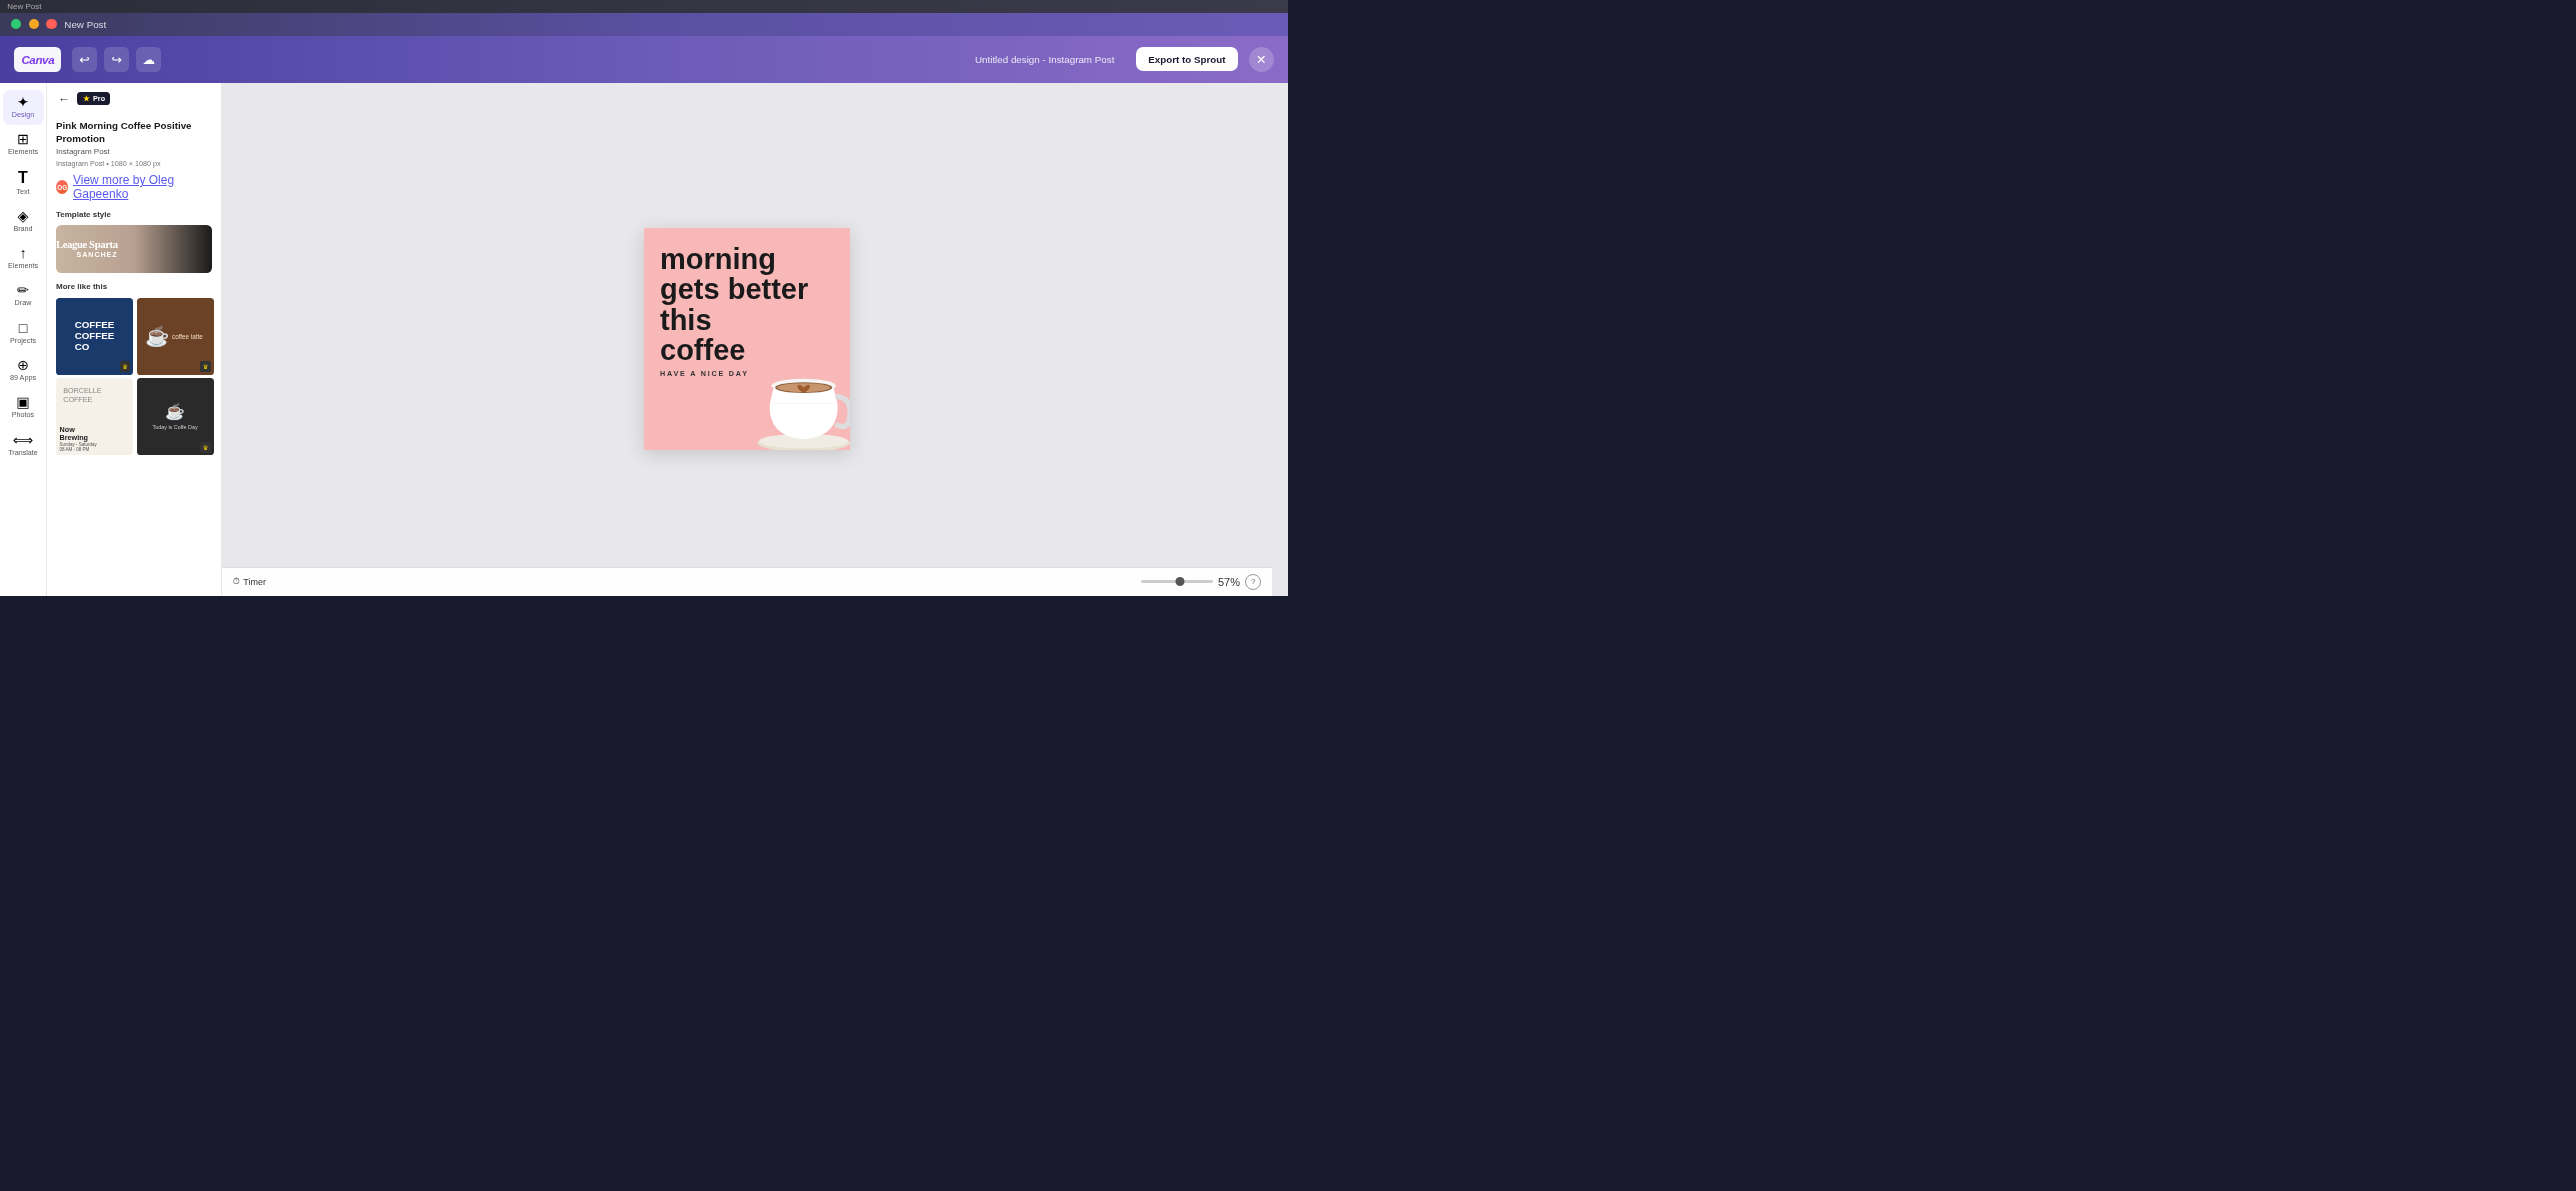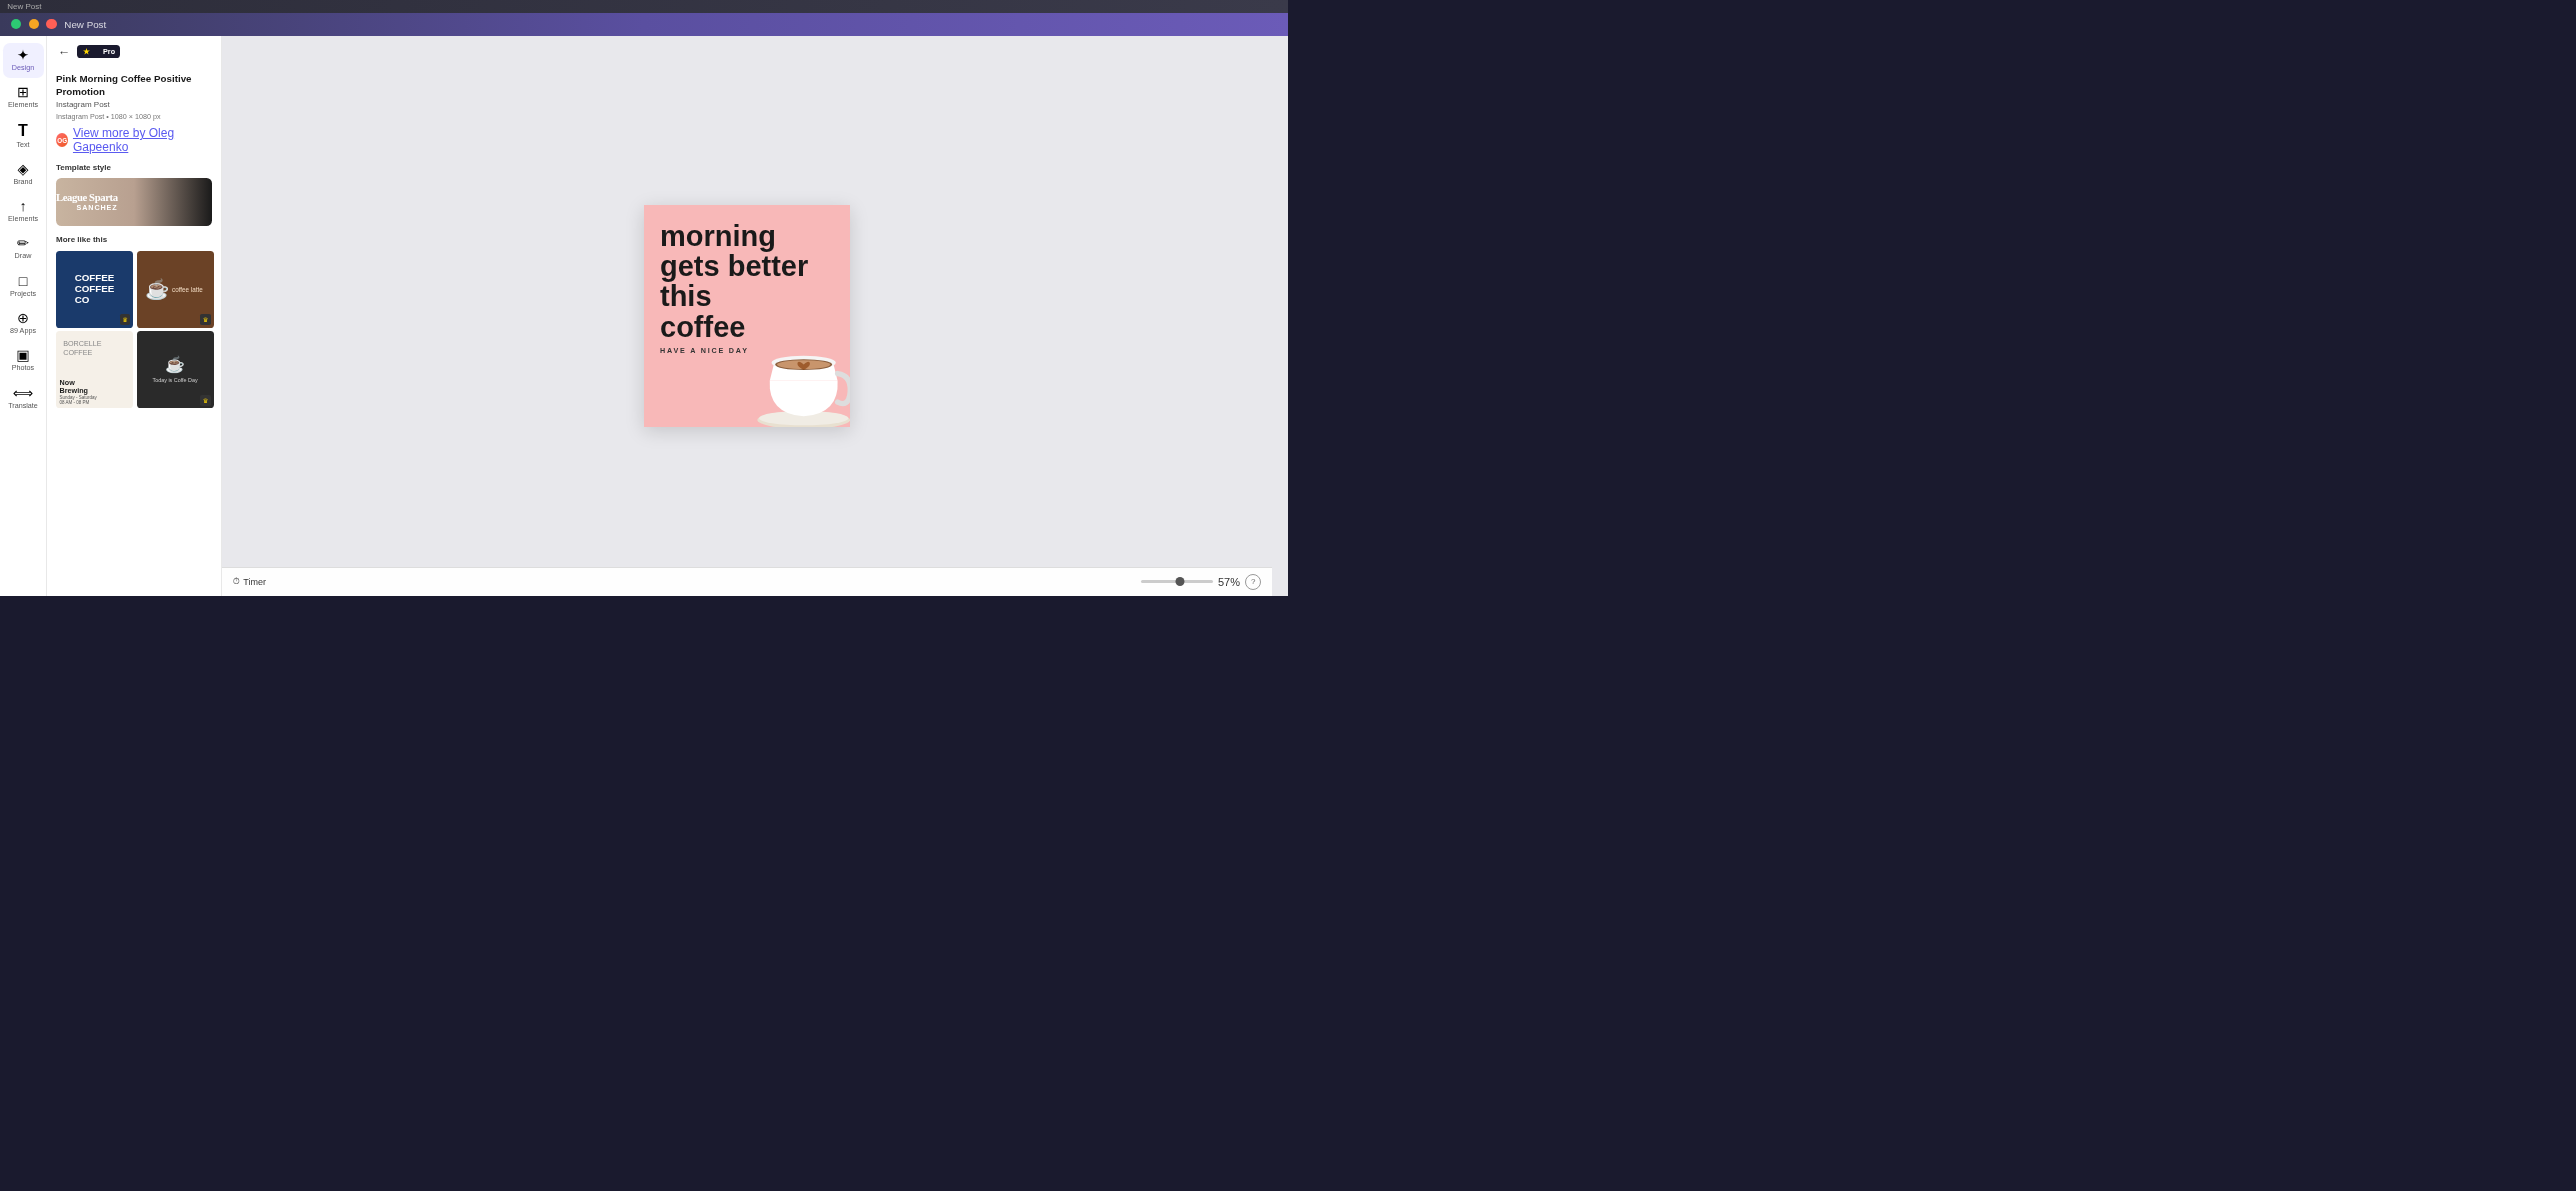--- a/index.html
+++ b/index.html
@@ -172,21 +172,21 @@
       background: none;
       border: none;
       cursor: pointer;
       font-size: 12.5px;
       color: #333;
       padding: 1.8px;
     }
     .pro-badge {
       display: inline-flex;
       align-items: center;
-      gap: 13px;
+      gap: 3px;
       background: #1a1a2e;
       color: white;
       border-radius: 3.6px;
       padding: 1.8px 5.4px;
       font-size: 7.2px;
       font-weight: 600;
     }
     .pro-badge-icon {
       width: 7.2px;
       height: 7.2px;
@@ -477,20 +477,33 @@
 
 <div class="app-header">
   <span style="width:10.7px;height:10.7px;background:#2dca73;border-radius:50%;display:inline-block;"></span>
   <span style="width:10.7px;height:10.7px;background:#f5a623;border-radius:50%;display:inline-block;"></span>
   <span style="width:10.7px;height:10.7px;background:#ff5f56;border-radius:50%;display:inline-block;"></span>
   <span class="app-header-title">New Post</span>
 </div>
 
 <div class="canva-wrapper">
 
+  <div class="canva-topbar">
+    <div class="canva-logo">Canva</div>
+    <div class="canva-topbar-actions">
+      <button class="icon-btn">↩</button>
+      <button class="icon-btn">↪</button>
+      <button class="icon-btn">☁</button>
+    </div>
+    <div class="canva-topbar-center">
+      <span>Untitled design - Instagram Post</span>
+    </div>
+    <button class="export-btn">Export to Sprout</button>
+    <button class="close-btn">✕</button>
+  </div>
 
   <div class="canva-main">
 
     <div class="icon-sidebar">
       <div class="sidebar-icon-item active">
         <span class="sidebar-icon-emoji">✦</span>
         <span class="sidebar-icon-label">Design</span>
       </div>
       <div class="sidebar-icon-item">
         <span class="sidebar-icon-emoji">⊞</span>

